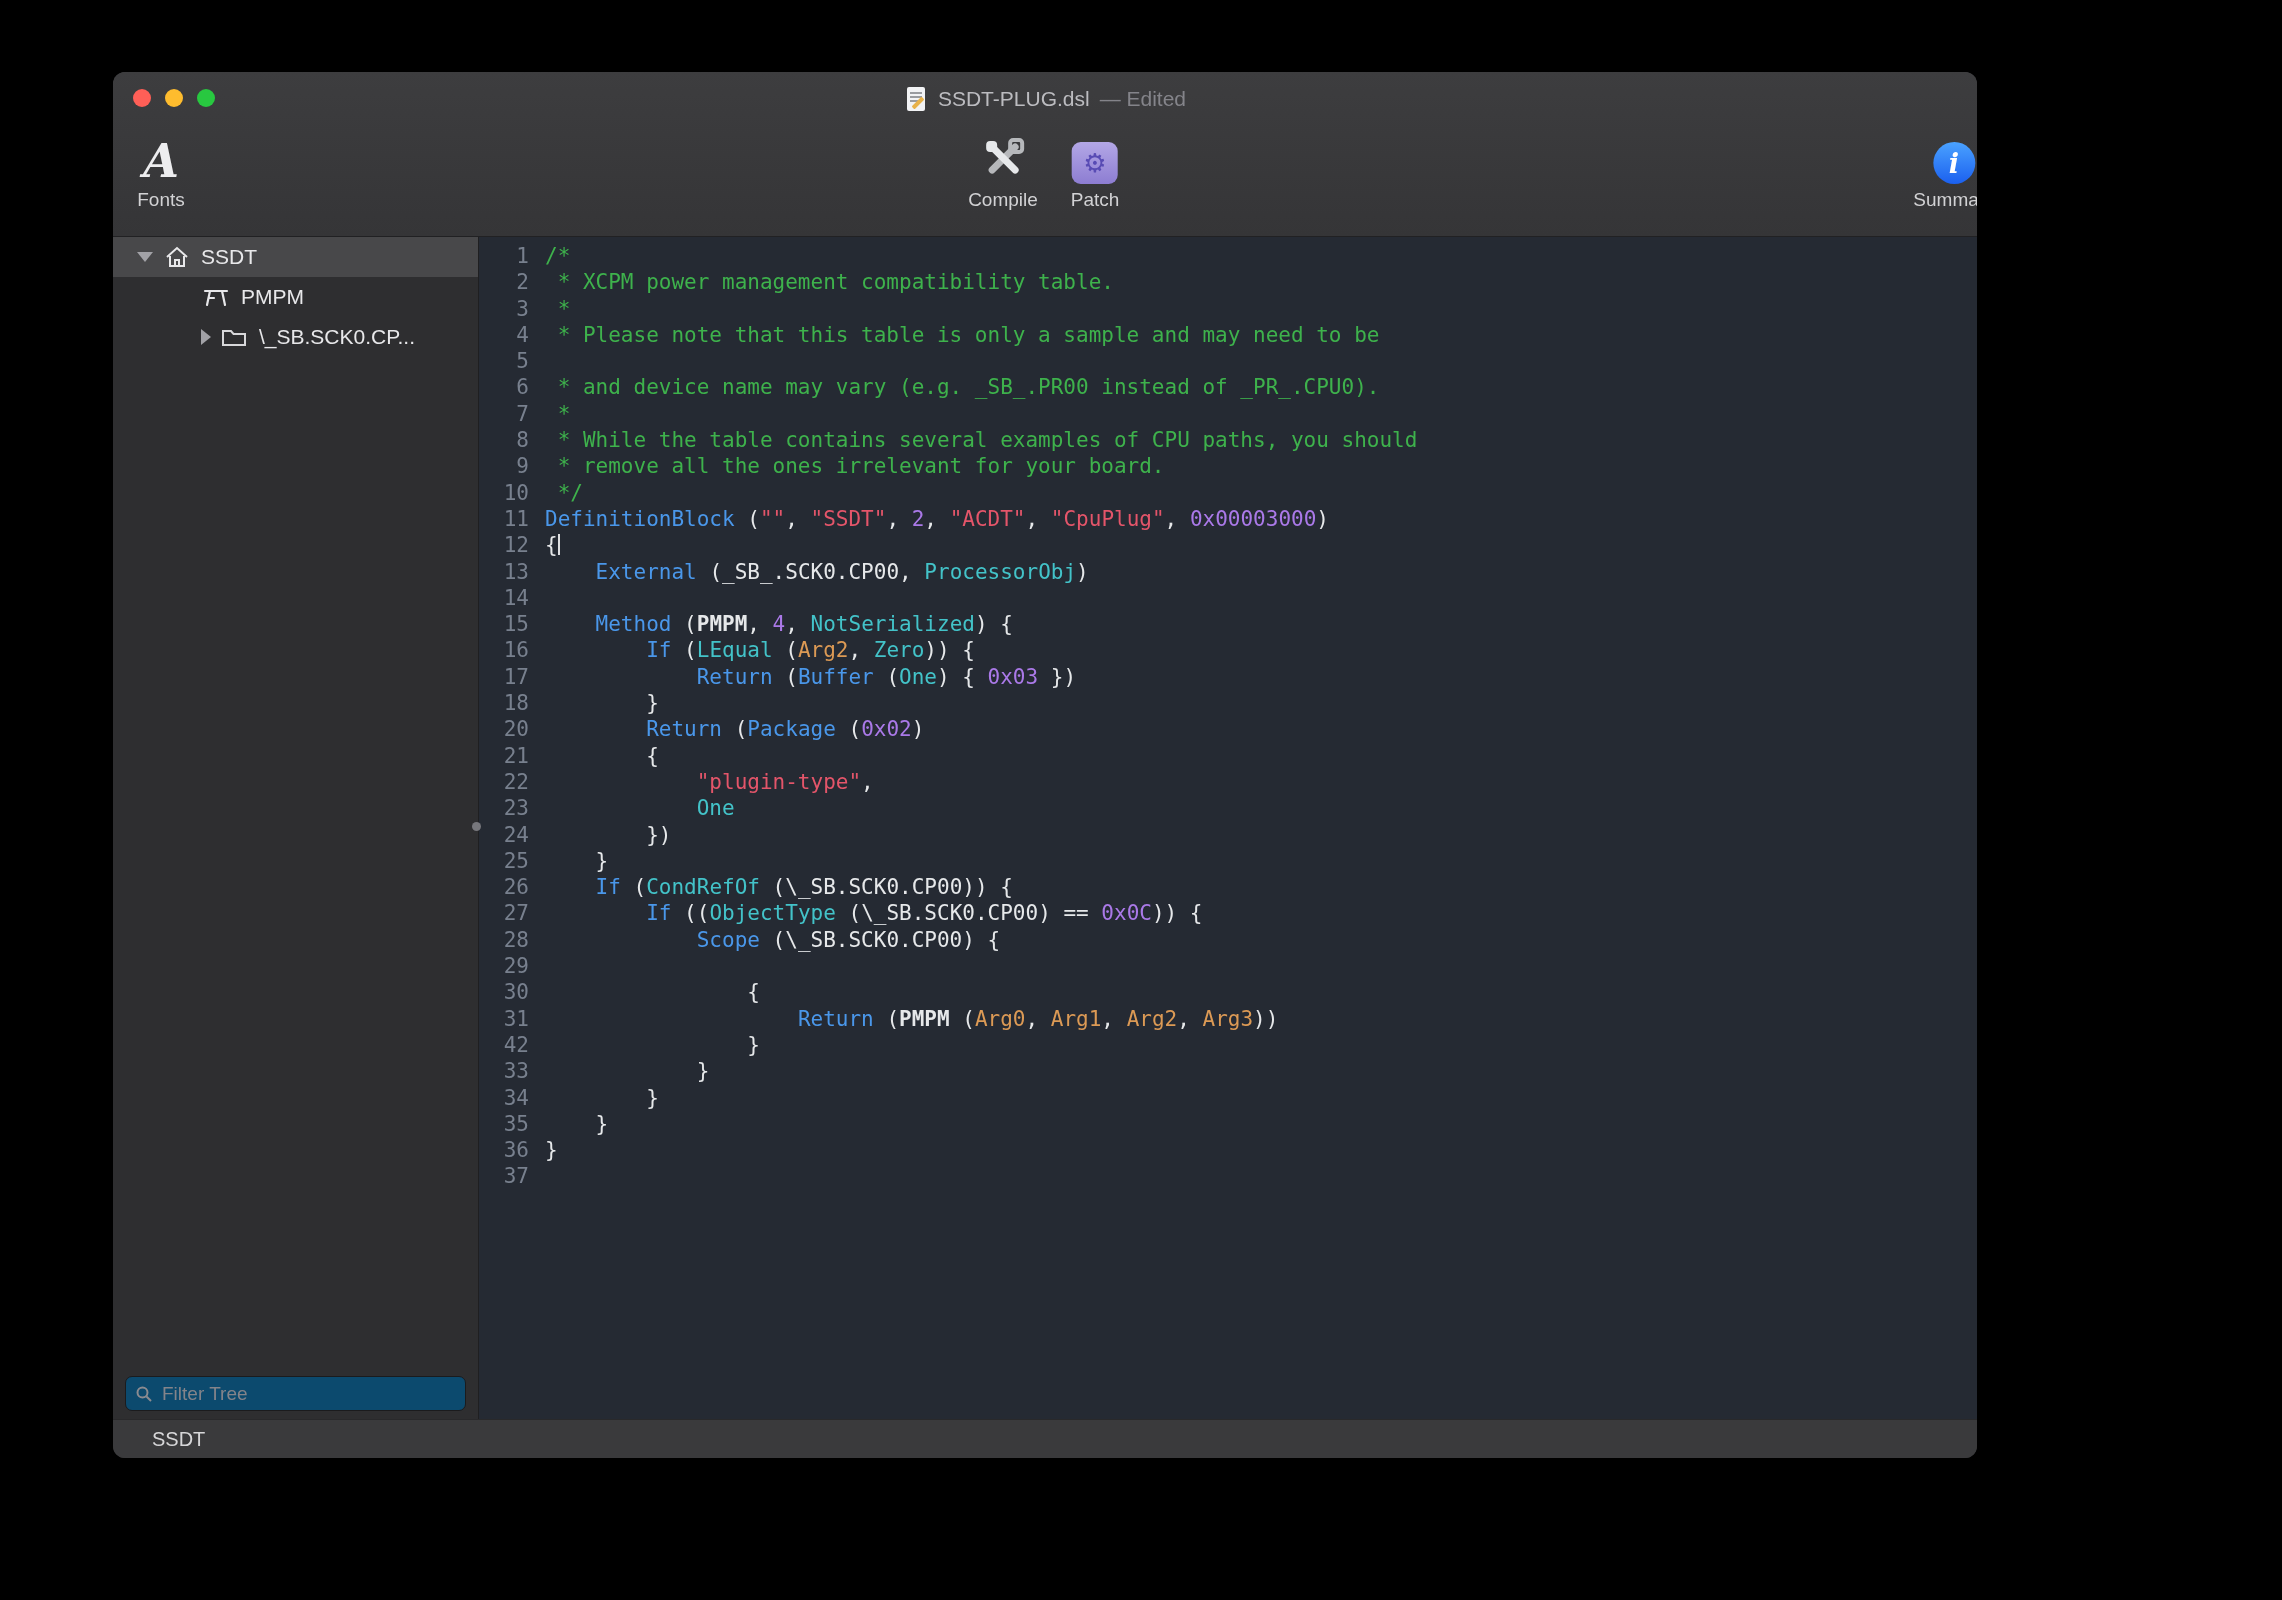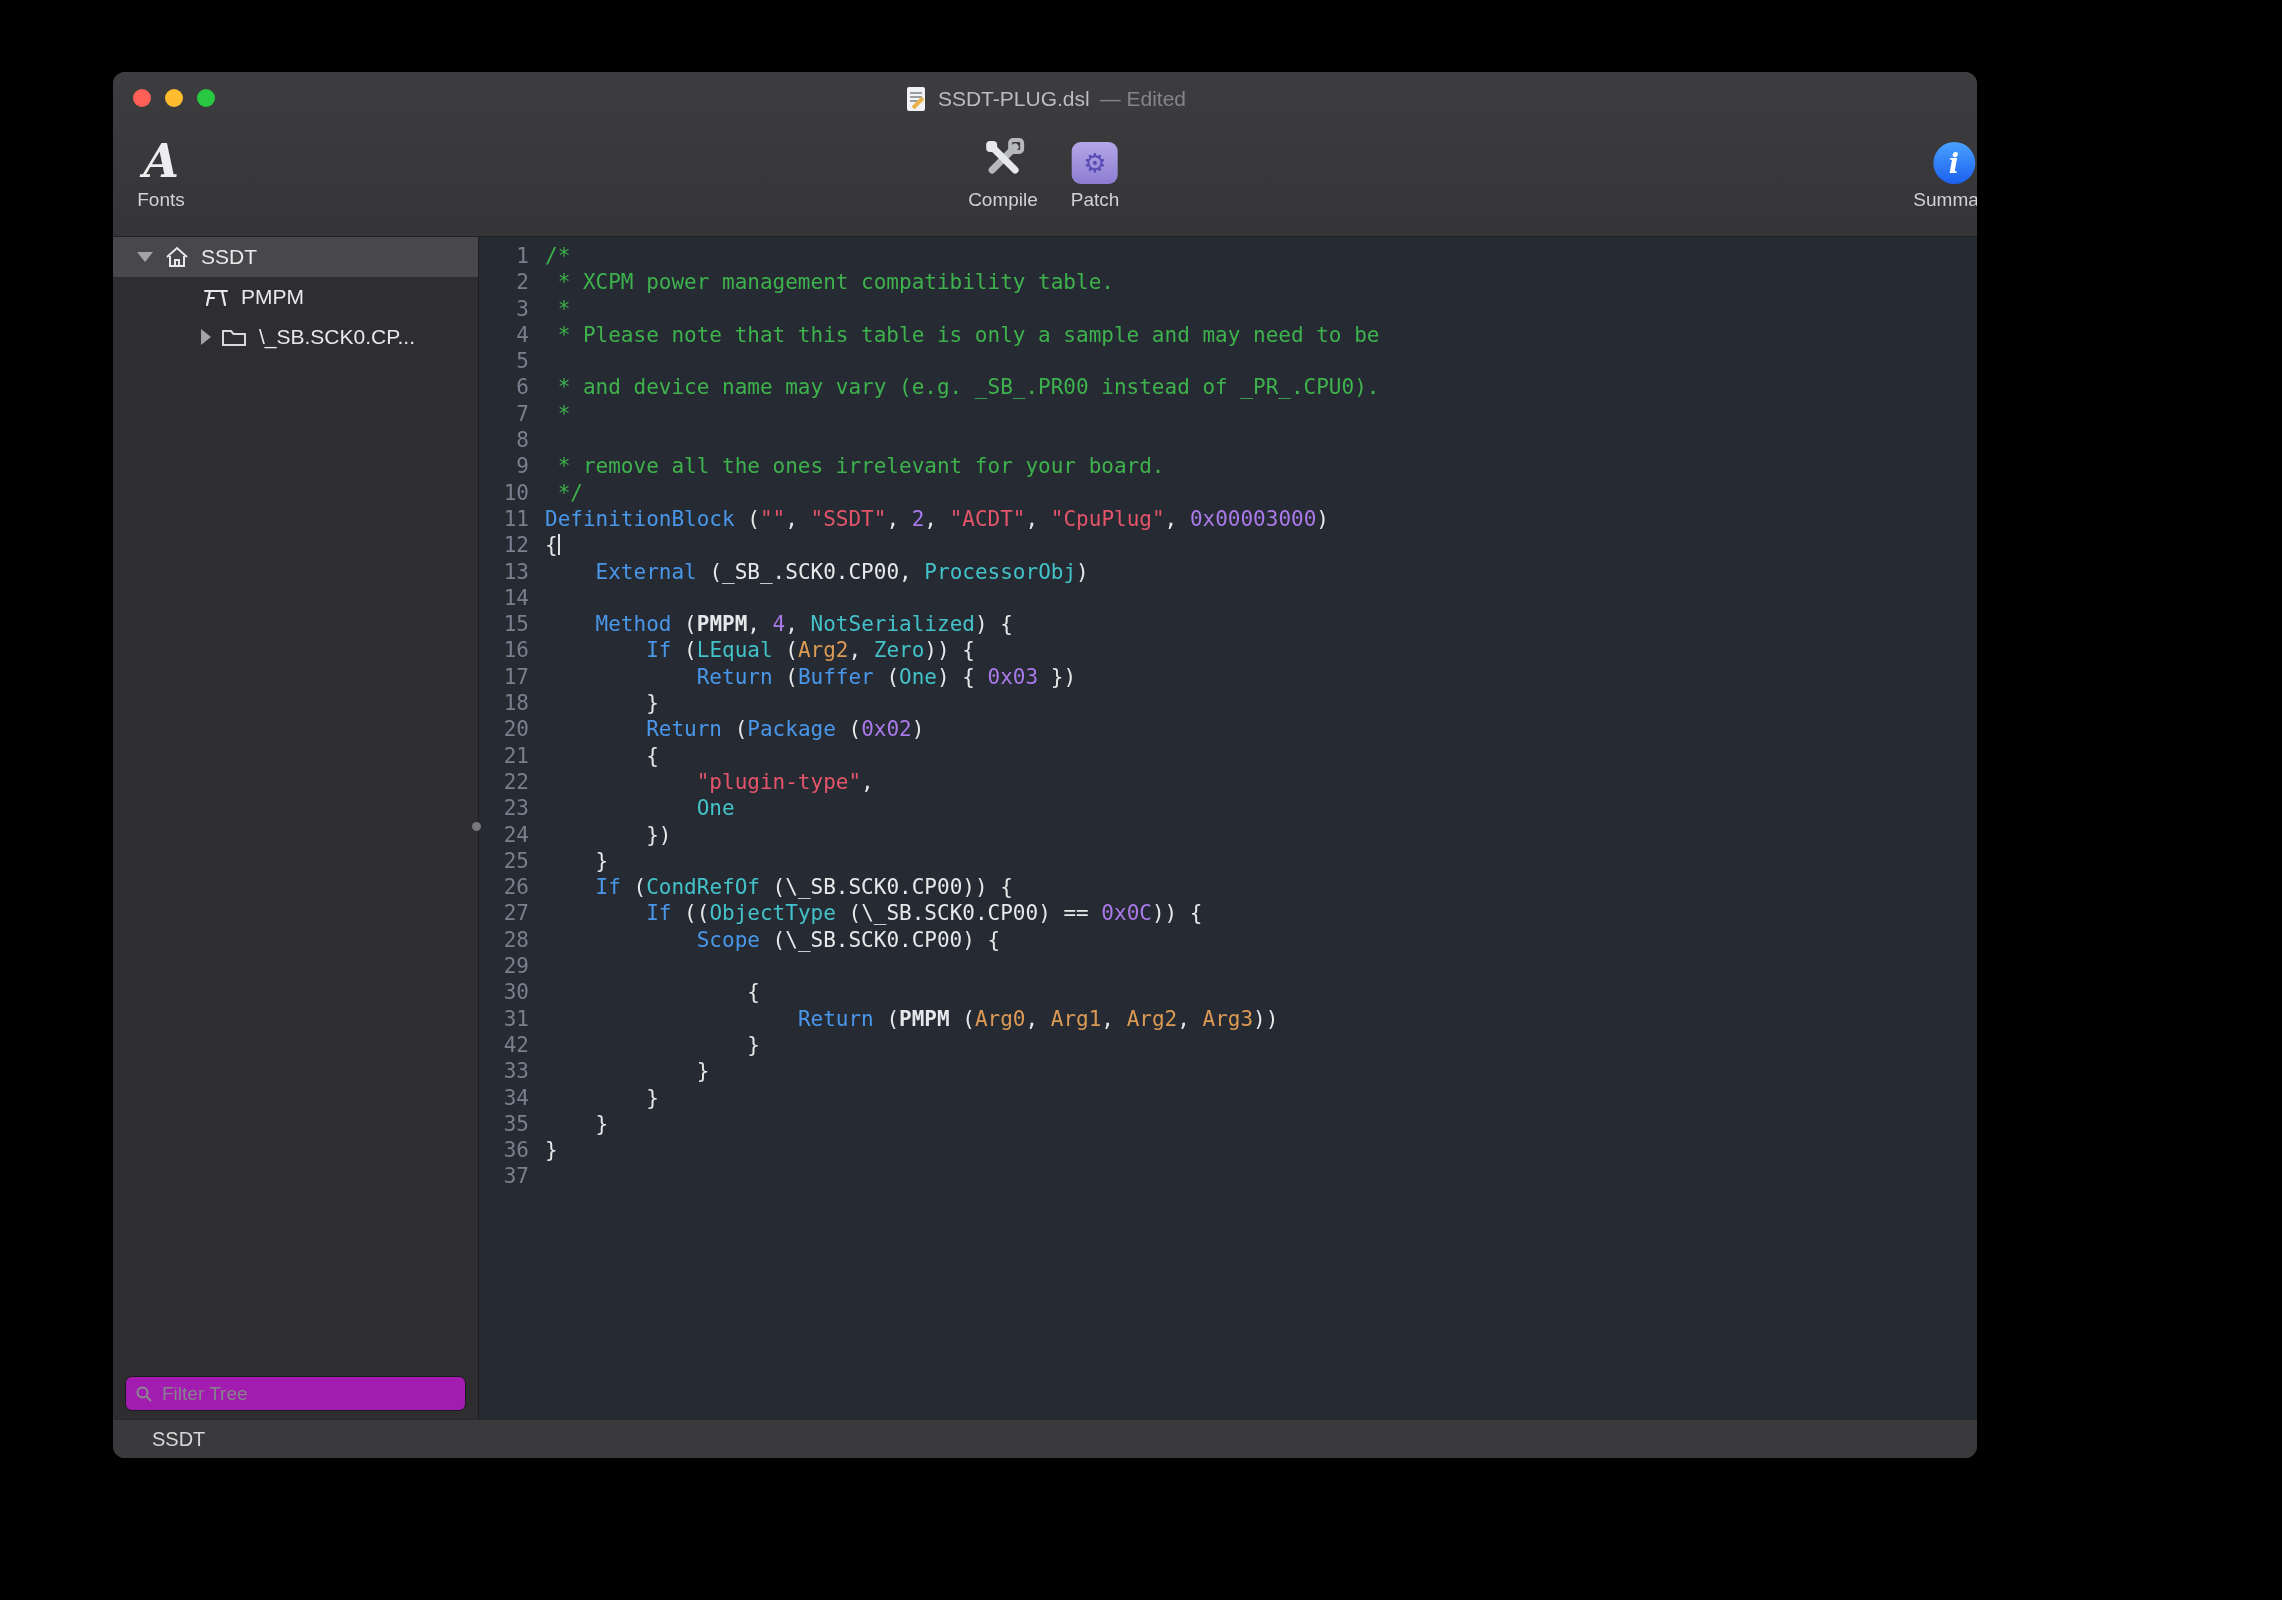--- a/index.html
+++ b/index.html
@@ -38,21 +38,21 @@
   .tree-row.selected{background:#48484a;}
   .disc-down{width:0;height:0;border-left:8px solid transparent;border-right:8px solid transparent;border-top:10px solid #a2a2a7;flex:0 0 auto;}
   .disc-right{width:0;height:0;border-top:8px solid transparent;border-bottom:8px solid transparent;border-left:10px solid #a2a2a7;flex:0 0 auto;}
   .row-ssdt{padding-left:24px;}
   .row-ssdt .disc-down{margin-right:12px;}
   .row-pmpm{padding-left:90px;}
   .row-sb{padding-left:88px;}
   .row-sb .disc-right{margin-right:10px;}
   .tree-icon{margin-right:12px;flex:0 0 auto;display:flex;align-items:center;}
   .filter-wrap{position:absolute;left:12px;right:12px;bottom:8px;}
-  .filter{height:33px;background:#a21caf;border:1px solid #1b1b1d;border-radius:7px;display:flex;align-items:center;padding:0 9px;gap:7px;}
+  .filter{height:33px;background:#0c4a6e;border:1px solid #1b1b1d;border-radius:7px;display:flex;align-items:center;padding:0 9px;gap:7px;}
   .filter input{flex:1;background:transparent;border:none;outline:none;font-size:19px;color:#d2d2d4;font-family:"Liberation Sans",sans-serif;min-width:0;}
   .filter input::placeholder{color:#84848a;}
   .split-dot{position:absolute;left:359px;top:585px;width:9px;height:9px;border-radius:50%;background:#77777c;z-index:3;}
   
   .editor{flex:1;background:var(--background,#252a33);overflow:hidden;padding-top:6px;
     font-family:"DejaVu Sans Mono",monospace;font-size:21px;line-height:26.3px;cursor:text;}
   .line{display:flex;height:26.3px;white-space:pre;}
   .ln{flex:0 0 50px;text-align:right;padding-right:16px;color:var(--gutter,#78808e);user-select:none;}
   .code{white-space:pre;}
   .tok-w{color:var(--plain,#e6e8ea);}
@@ -216,21 +216,21 @@
 
     <div class="editor">
       <div id="code-lines">
           <div class="line"><span class="ln">1</span><span class="code"><span class="tok-c">/*</span></span></div>
           <div class="line"><span class="ln">2</span><span class="code"><span class="tok-c"> * XCPM power management compatibility table.</span></span></div>
           <div class="line"><span class="ln">3</span><span class="code"><span class="tok-c"> *</span></span></div>
           <div class="line"><span class="ln">4</span><span class="code"><span class="tok-c"> * Please note that this table is only a sample and may need to be</span></span></div>
           <div class="line"><span class="ln">5</span></div>
           <div class="line"><span class="ln">6</span><span class="code"><span class="tok-c"> * and device name may vary (e.g. _SB_.PR00 instead of _PR_.CPU0).</span></span></div>
           <div class="line"><span class="ln">7</span><span class="code"><span class="tok-c"> *</span></span></div>
-          <div class="line"><span class="ln">8</span></div>
+          <div class="line"><span class="ln">8</span><span class="code"><span class="tok-c"> * While the table contains several examples of CPU paths, you should</span></span></div>
           <div class="line"><span class="ln">9</span><span class="code"><span class="tok-c"> * remove all the ones irrelevant for your board.</span></span></div>
           <div class="line"><span class="ln">10</span><span class="code"><span class="tok-c"> */</span></span></div>
           <div class="line"><span class="ln">11</span><span class="code"><span class="tok-k">DefinitionBlock</span><span class="tok-w"> (</span><span class="tok-s">""</span><span class="tok-w">, </span><span class="tok-s">"SSDT"</span><span class="tok-w">, </span><span class="tok-n">2</span><span class="tok-w">, </span><span class="tok-s">"ACDT"</span><span class="tok-w">, </span><span class="tok-s">"CpuPlug"</span><span class="tok-w">, </span><span class="tok-n">0x00003000</span><span class="tok-w">)</span></span></div>
           <div class="line"><span class="ln">12</span><span class="code"><span class="tok-w">{</span><span class="caret"></span></span></div>
           <div class="line"><span class="ln">13</span><span class="code"><span class="tok-w">    </span><span class="tok-k">External</span><span class="tok-w"> (</span><span class="tok-w">_SB_.SCK0.CP00</span><span class="tok-w">, </span><span class="tok-p">ProcessorObj</span><span class="tok-w">)</span></span></div>
           <div class="line"><span class="ln">14</span><span class="code"></span></div>
           <div class="line"><span class="ln">15</span><span class="code"><span class="tok-w">    </span><span class="tok-k">Method</span><span class="tok-w"> (</span><span class="tok-b">PMPM</span><span class="tok-w">, </span><span class="tok-n">4</span><span class="tok-w">, </span><span class="tok-p">NotSerialized</span><span class="tok-w">) {</span></span></div>
           <div class="line"><span class="ln">16</span><span class="code"><span class="tok-w">        </span><span class="tok-k">If</span><span class="tok-w"> (</span><span class="tok-p">LEqual</span><span class="tok-w"> (</span><span class="tok-a">Arg2</span><span class="tok-w">, </span><span class="tok-p">Zero</span><span class="tok-w">)) {</span></span></div>
           <div class="line"><span class="ln">17</span><span class="code"><span class="tok-w">            </span><span class="tok-k">Return</span><span class="tok-w"> (</span><span class="tok-k">Buffer</span><span class="tok-w"> (</span><span class="tok-p">One</span><span class="tok-w">) { </span><span class="tok-n">0x03</span><span class="tok-w"> })</span></span></div>
           <div class="line"><span class="ln">18</span><span class="code"><span class="tok-w">        }</span></span></div>

